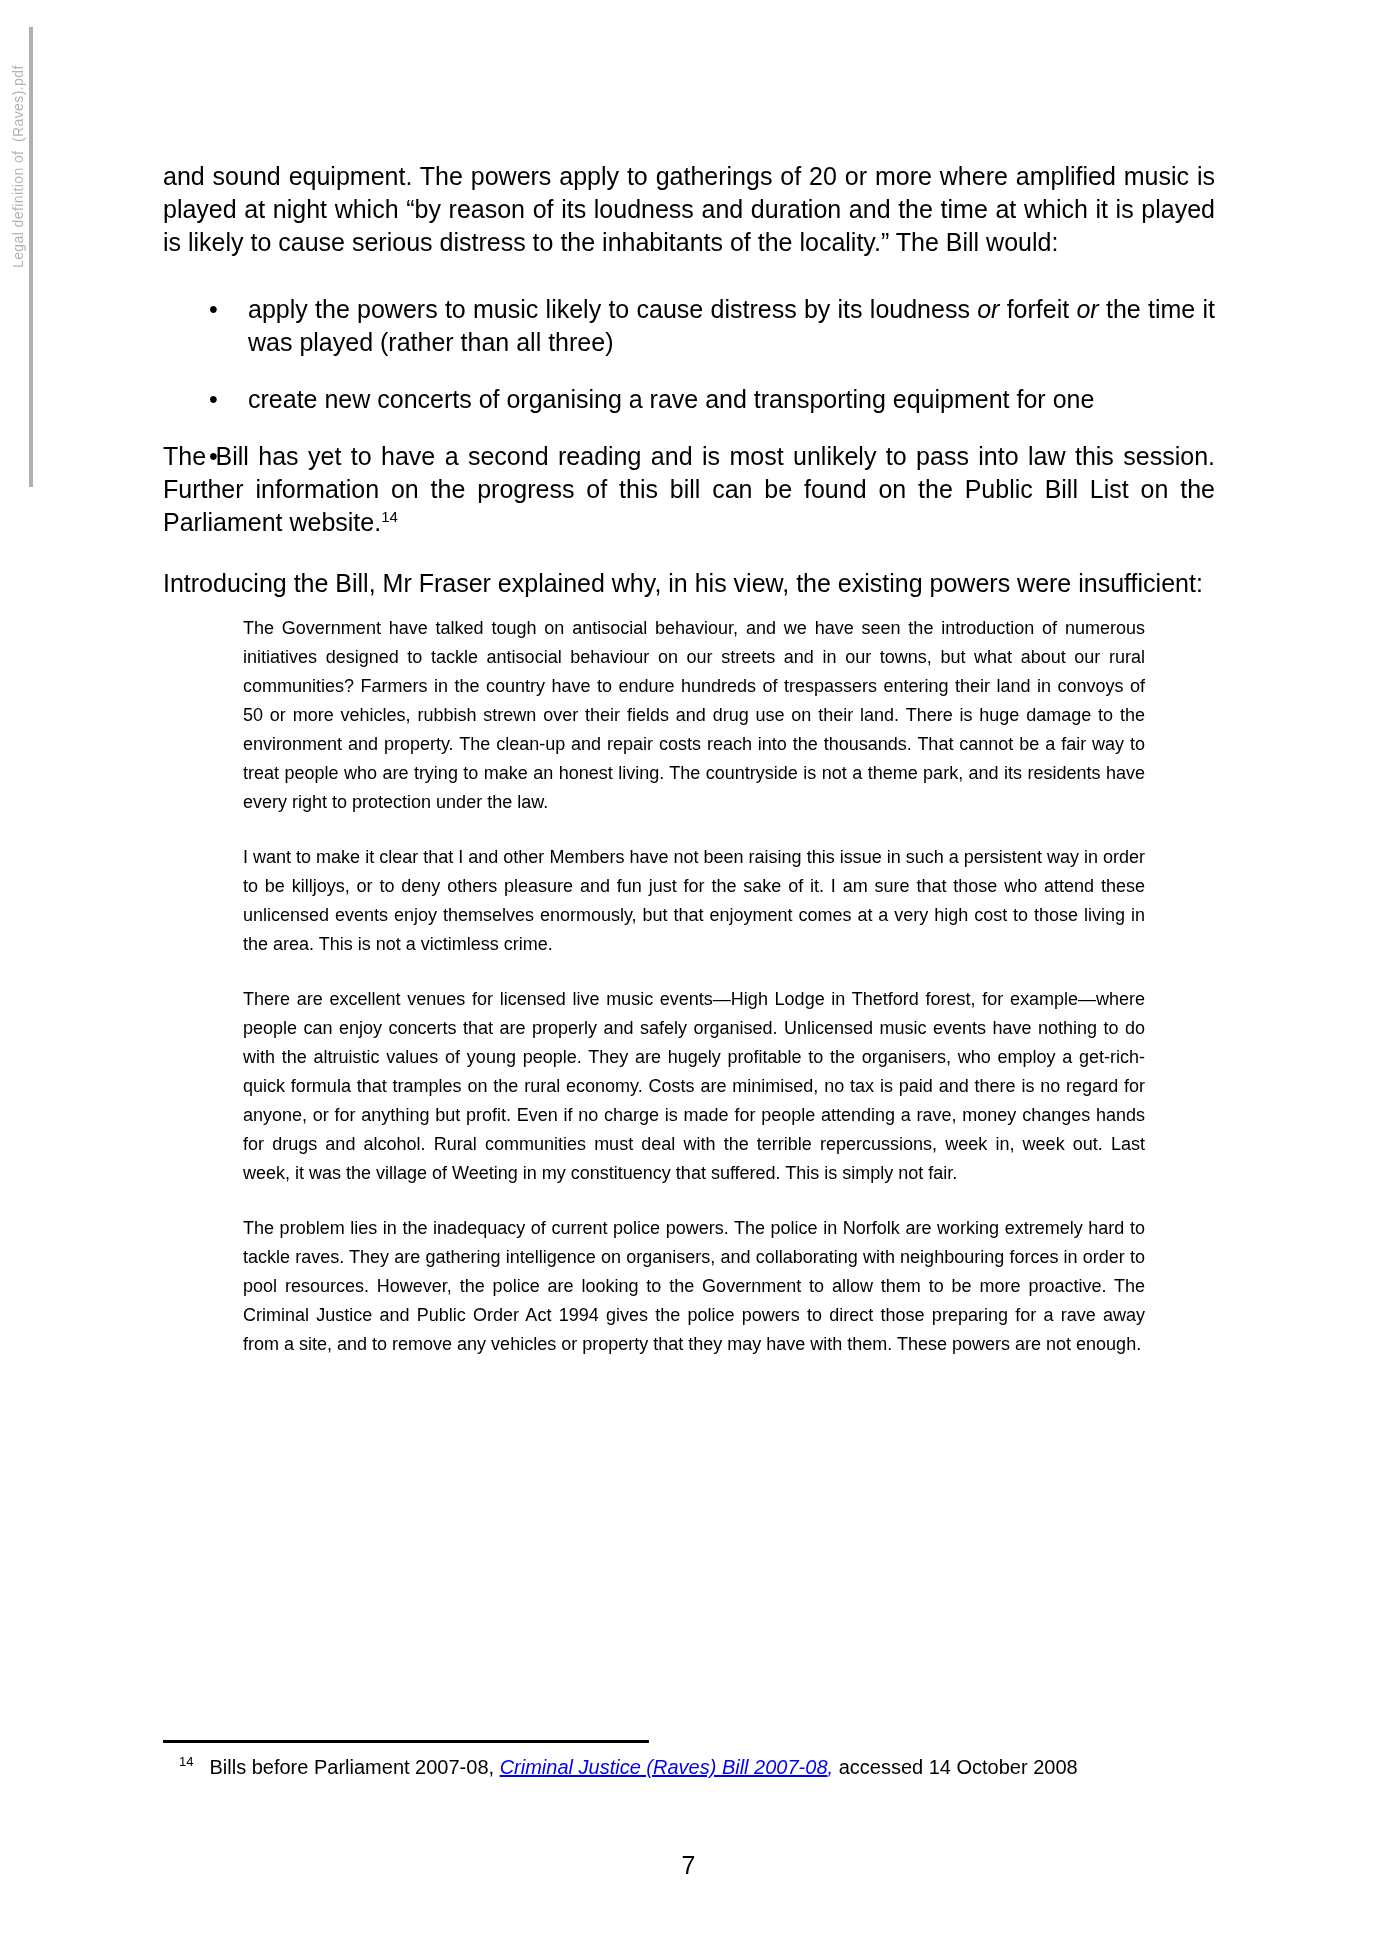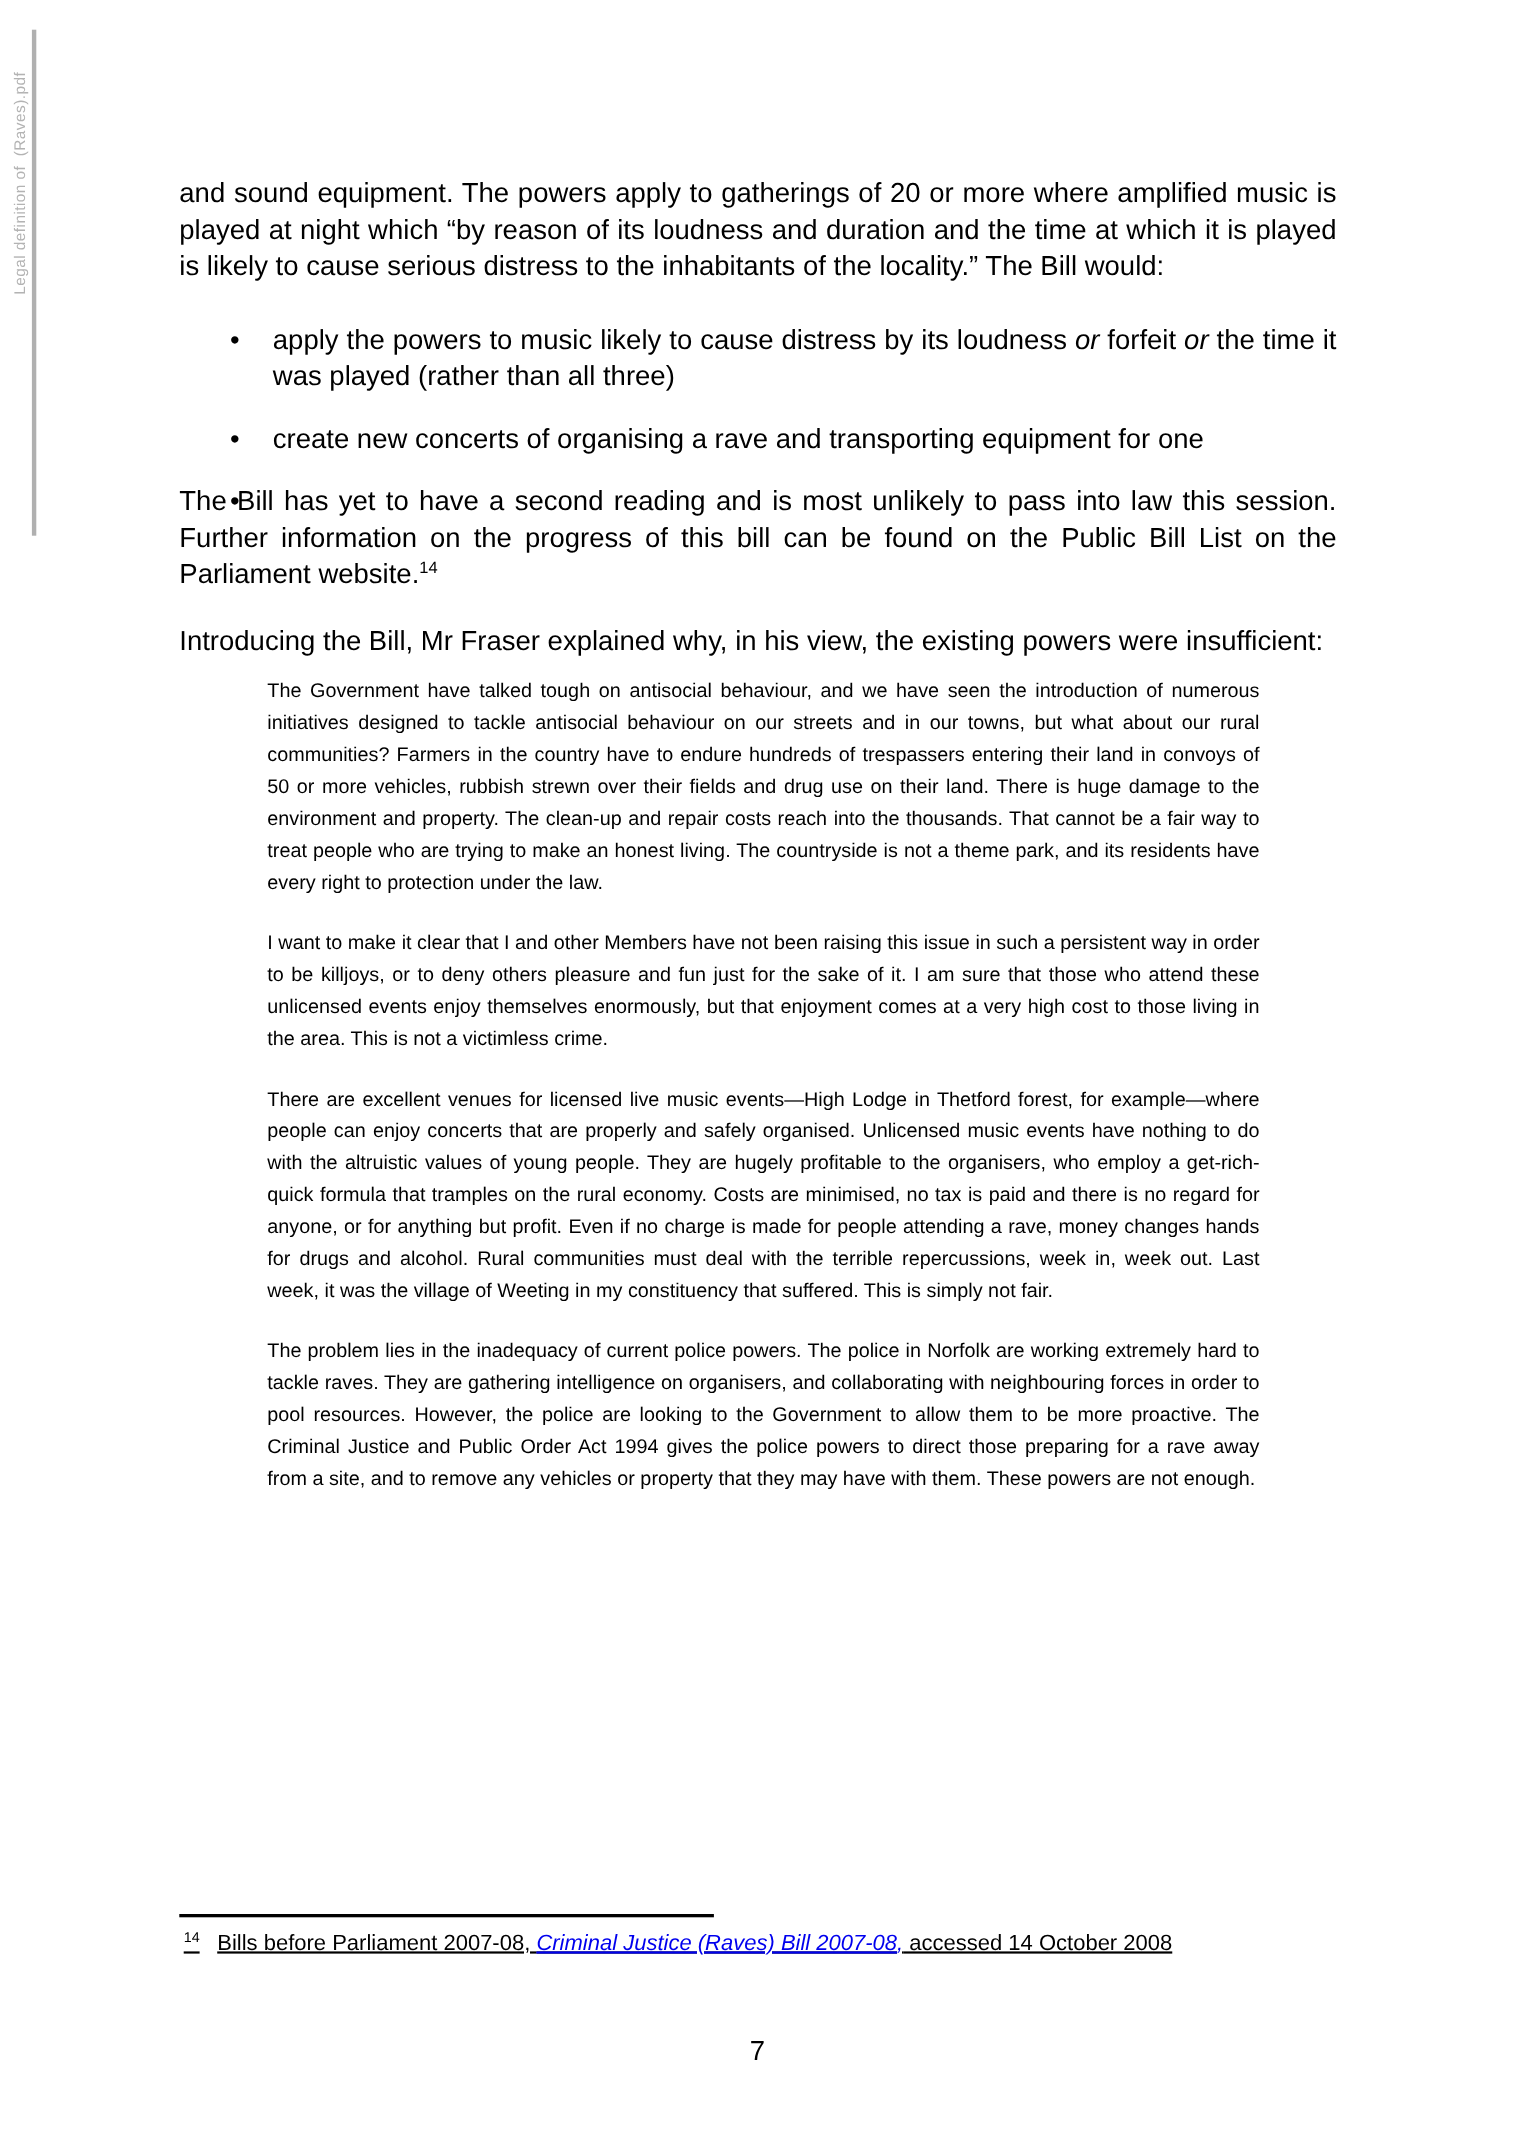--- a/index.html
+++ b/index.html
@@ -33,21 +33,21 @@
   ul.bullets li:last-child { margin-bottom:0; }
   .bullet-marker { position:absolute; left:46px; top:0; }
   #p-status { margin-bottom:28px; }
   #p-introduce { margin-bottom:0; }
   .quote { margin:14px 0 0 80px; width:902px; font-size:18px; line-height:29px; }
   .quote p { margin:0 0 26px 0; }
   .quote p:last-child { margin-bottom:0; }
   sup.ref { font-size:15px; line-height:0; vertical-align:super; }
   .footnote-area { position:absolute; left:163px; top:1740px; width:1052px; }
   .footnote-rule { width:486px; height:3px; background:#000000; }
-  .footnote-line { margin:13px 0 0 4px; font-size:20px;text-decoration:underline; }
+  .footnote-line { margin:13px 0 0 16px; font-size:20px; }
   .fn-marker { font-size:13px; line-height:0; vertical-align:super; margin-right:16px; }
   .footnote-link { color:#0000ee; font-style:italic; text-decoration:underline; cursor:pointer; }
   .fn-comma { color:#0000ee; font-style:italic; }
   .page-number { position:absolute; left:0; top:1851px; width:1377px; text-align:center; font-size:25px; }
   i { font-style:italic;margin-top:16px; }
 </style>
 </head>
 <body>
 
 <div>

